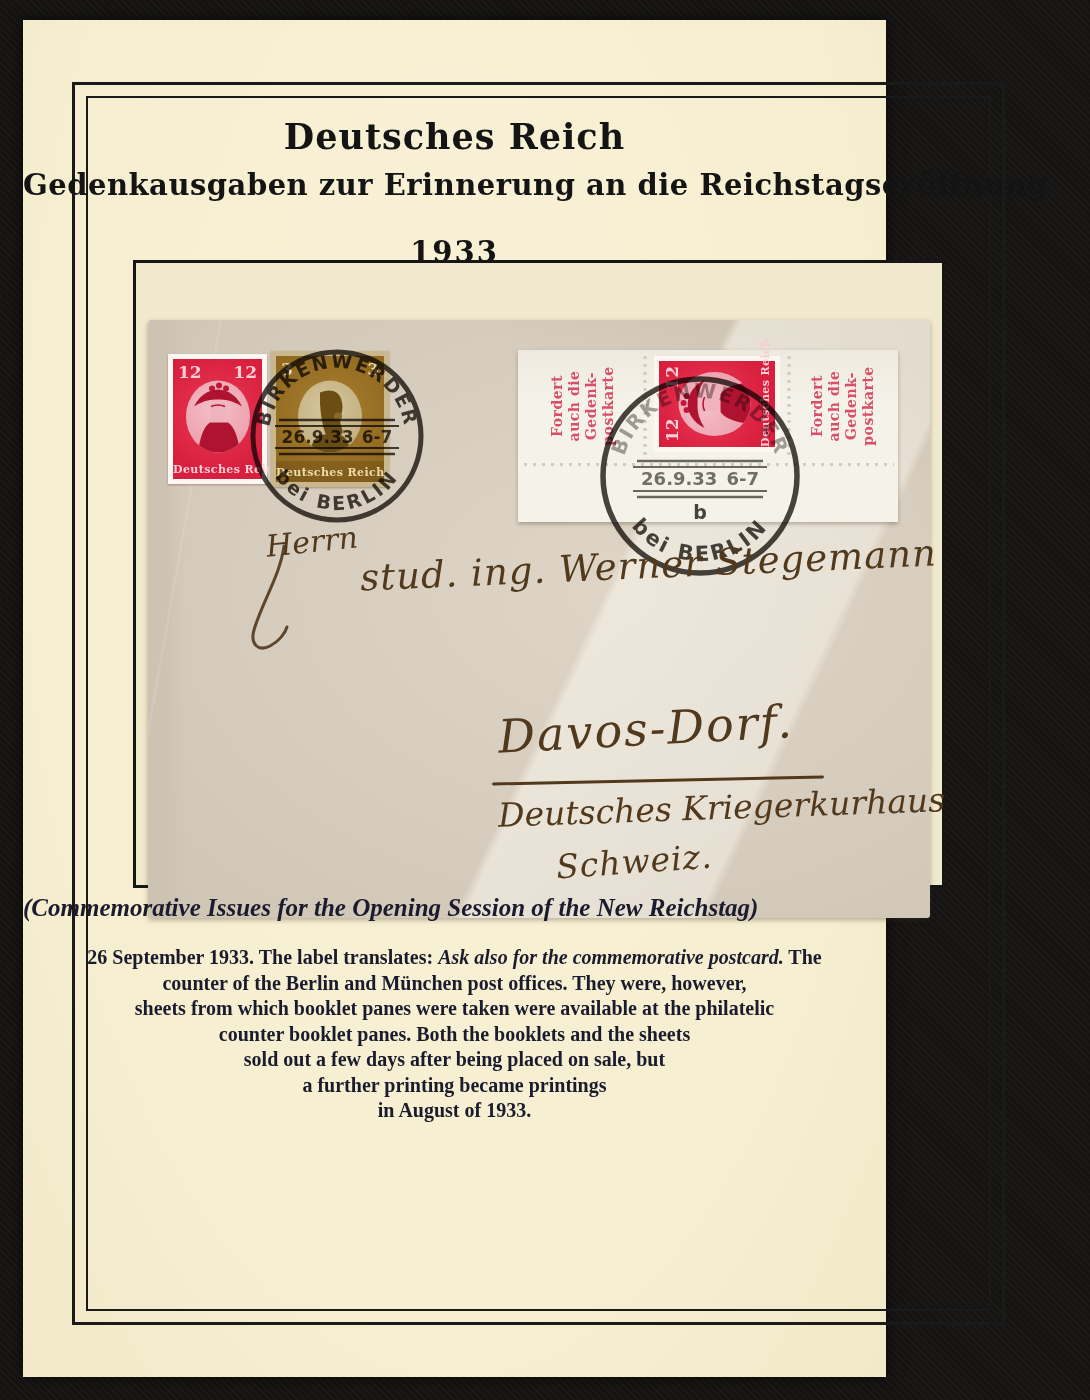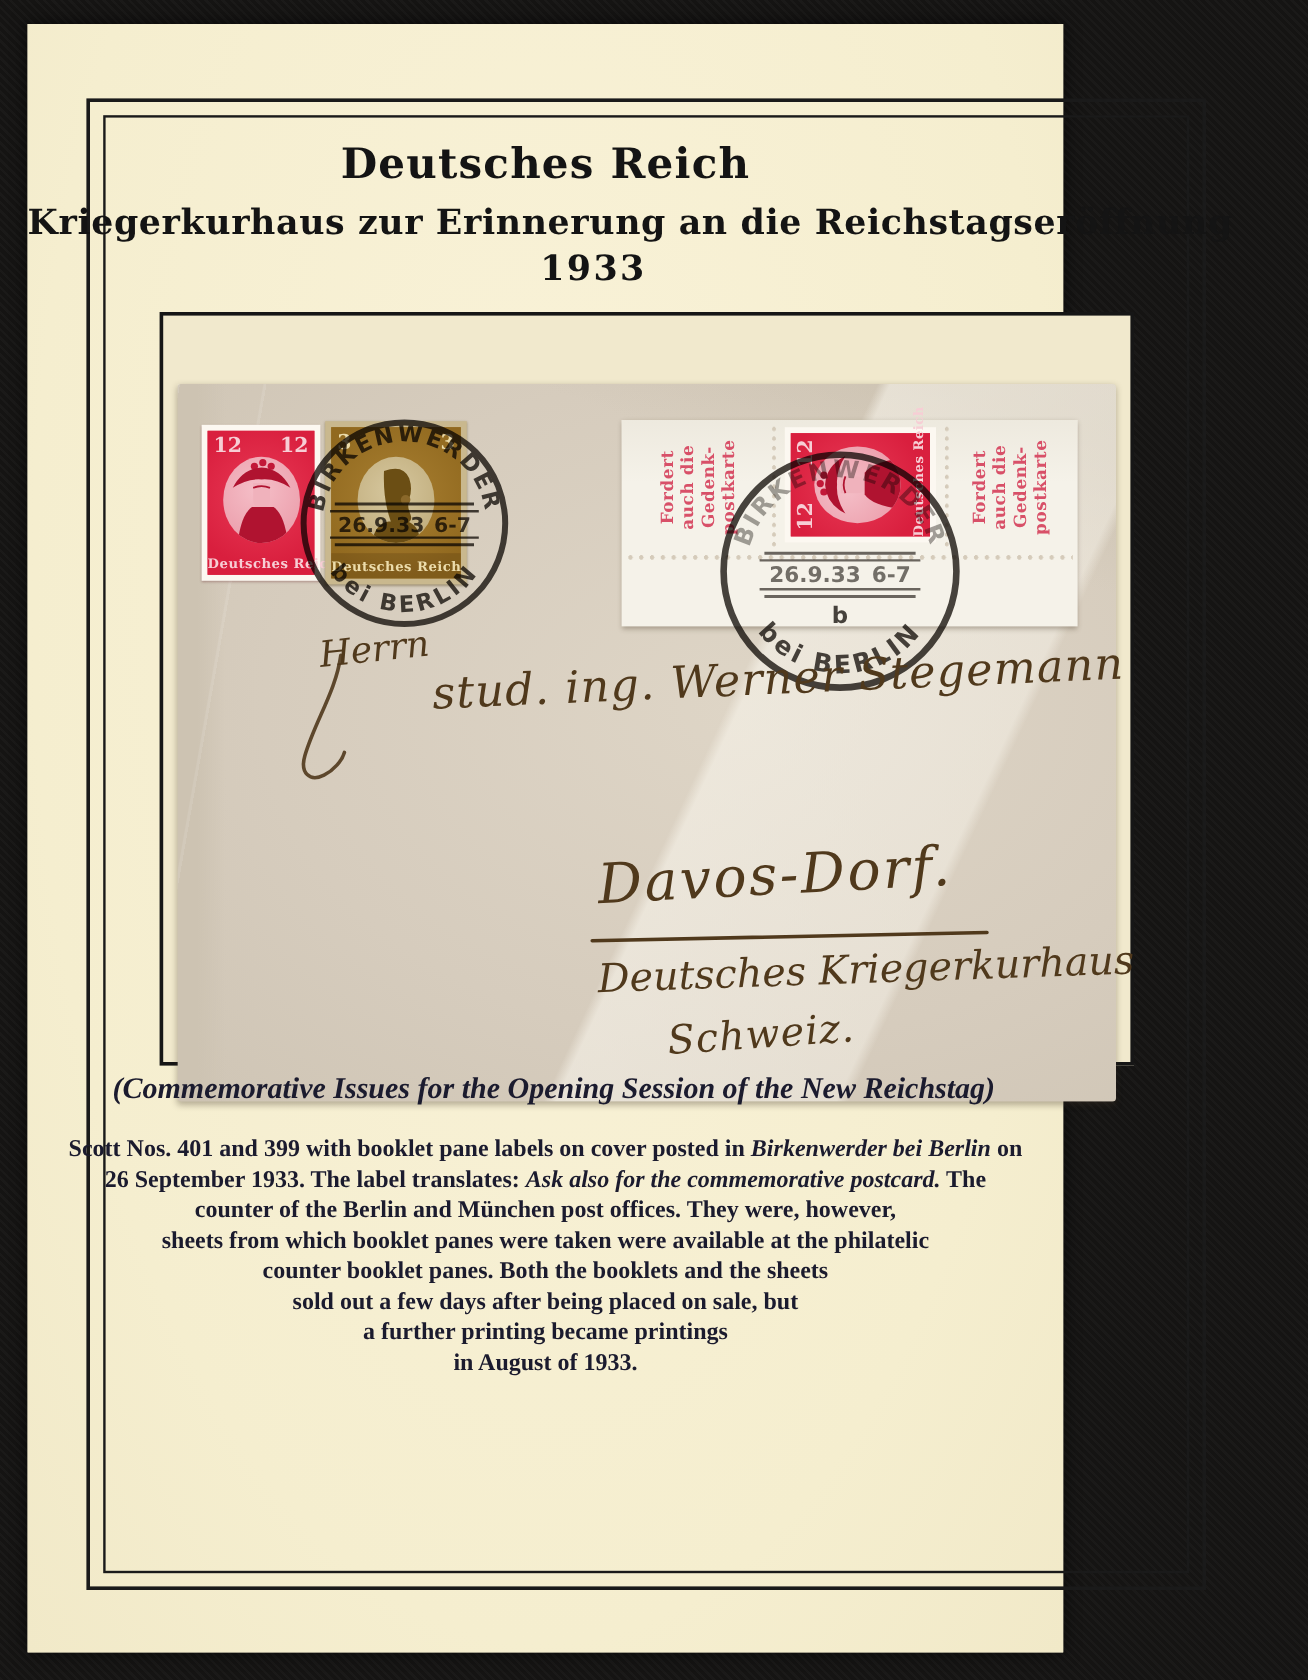--- a/index.html
+++ b/index.html
@@ -18,21 +18,21 @@
     box-shadow: 0 0 14px rgba(0,0,0,.7); }
 
   .frame-outer { position:absolute; left:49px; top:62px; width:933px; height:1243px;
     border:3px solid #1a1a1a; }
   .frame-inner { position:absolute; left:11px; top:11px; right:11px; bottom:11px;
     border:2px solid #1a1a1a; }
 
   .tline { position:absolute; left:0; width:100%; text-align:center; white-space:nowrap; color:#141414; }
   .title1 { top:97px;  font:800 35px/40px "DejaVu Serif", serif; letter-spacing:1px; }
   .title2 { top:148px; font:800 29px/34px "DejaVu Serif", serif; letter-spacing:.5px; }
-  .title3 { top:187px; font:800 29px/32px "DejaVu Serif", serif; letter-spacing:2px;margin-left:40px; }
+  .title3 { top:216px; font:800 29px/32px "DejaVu Serif", serif; letter-spacing:2px; }
 
   
   .photo-box { position:absolute; left:110px; top:240px; width:812px; height:628px;
     border:3px solid #161616; background:#f1e9cd; }
   .envelope { position:absolute; left:12px; top:13px; width:782px; height:598px;
     background:#d8cec0;
     background-image:
       linear-gradient(115deg, rgba(255,255,255,0) 55%, rgba(250,247,238,.55) 56%, rgba(250,247,238,.45) 78%, rgba(255,255,255,0) 79%),
       linear-gradient(90deg, #cdc3b2 0 16px, rgba(205,195,178,0) 40px),
       linear-gradient(200deg, rgba(190,180,160,.35) 0 6%, rgba(190,180,160,0) 20%),
@@ -106,39 +106,39 @@
   .hw-salutation { left:118px; top:204px; font-size:30px; transform:rotate(-6deg); }
   .hw-name  { left:212px; top:224px; font-size:37px; transform:rotate(-2.5deg); letter-spacing:1px; }
   .hw-city  { left:350px; top:382px; font-size:46px; transform:rotate(-3deg); letter-spacing:2px; }
   .hw-underline { position:absolute; left:344px; top:459px; width:332px; height:3px;
     background:#50391c; transform:rotate(-1.2deg); border-radius:2px; }
   .hw-street { left:350px; top:468px; font-size:33px; transform:rotate(-2deg); }
   .hw-country { left:408px; top:522px; font-size:33px; transform:rotate(-4deg); letter-spacing:1px; }
   .flourish { position:absolute; left:92px; top:222px; }
 
   
-  .caption { position:absolute; left:0; top:874px; width:100%; text-align:center;
-    font:italic bold 25px "Liberation Serif", serif; color:#1b1b2e; white-space:nowrap;padding-left:14px; }
+  .caption { position:absolute; left:0; top:874px; width:100%; 
+    font:italic bold 25px "Liberation Serif", serif; color:#1b1b2e; white-space:nowrap; }
   .paragraph { position:absolute; left:0; top:925px; width:100%; text-align:center;
     font:bold 20px/25.5px "Liberation Serif", serif; color:#1b1b2e; }
   .paragraph .pline { white-space:nowrap; }
   .paragraph .it { font-style:italic; }
 </style>
 </head>
 <body>
 
 <div class="stage">
   <div class="page">
 
     <div class="frame-outer">
       <div class="frame-inner"></div>
     </div>
 
     <div class="tline title1">Deutsches Reich</div>
-    <div class="tline title2">Kriegerkurhaus zur Erinnerung an die Reichstagseröffnung</div>
+    <div class="tline title2">Gedenkausgaben zur Erinnerung an die Reichstagseröffnung</div>
     <div class="tline title3">1933</div>
 
     <div class="photo-box">
       <div class="envelope">
         <div class="sheen"></div>
 
         <div class="stamp red stamp-red-left">
           <div class="inner">
             <span class="num l">12</span>
             <span class="num r">12</span>
@@ -271,21 +271,20 @@
         <div class="hw hw-city">Davos-Dorf.</div>
         <div class="hw-underline"></div>
         <div class="hw hw-street">Deutsches Kriegerkurhaus</div>
         <div class="hw hw-country">Schweiz.</div>
       </div>
     </div>
 
     <div class="caption">(Commemorative Issues for the Opening Session of the New Reichstag)</div>
 
     <div class="paragraph">
-      <div class="pline"><span>Scott Nos. 401 and 399 with booklet pane labels on cover posted in </span><span class="it">Birkenwerder bei Berlin</span><span> on</span></div>
       <div class="pline"><span>26 September 1933. The label translates: </span><span class="it">Ask also for the commemorative postcard.</span><span> The</span></div>
       <div class="pline">counter of the Berlin and München post offices. They were, however,</div>
       <div class="pline">sheets from which booklet panes were taken were available at the philatelic</div>
       <div class="pline">counter booklet panes. Both the booklets and the sheets</div>
       <div class="pline">sold out a few days after being placed on sale, but</div>
       <div class="pline">a further printing became printings</div>
       <div class="pline">in August of 1933.</div>
     </div>
 
   </div>

